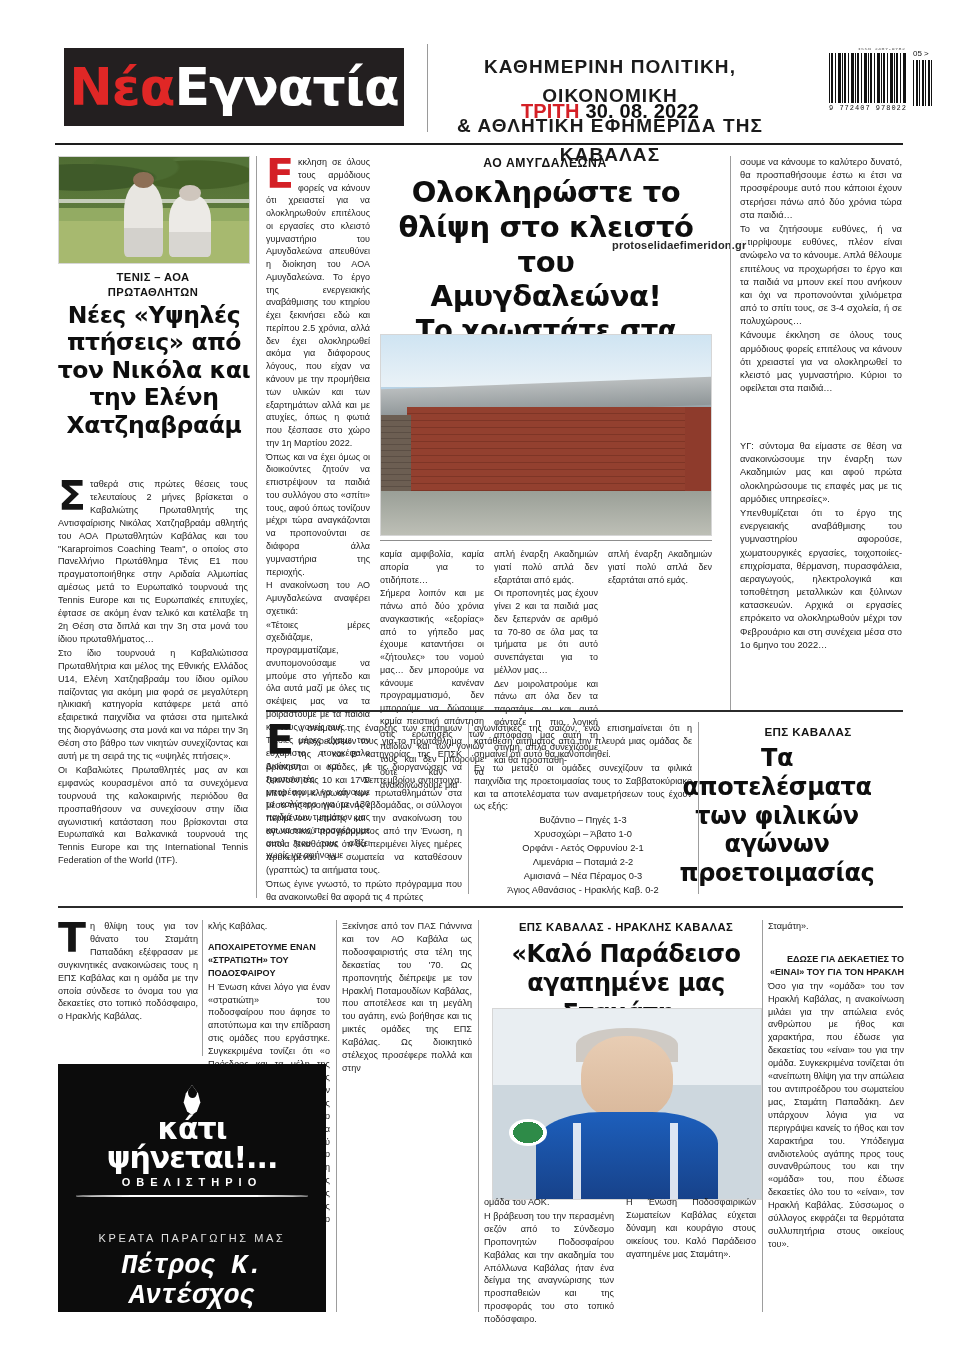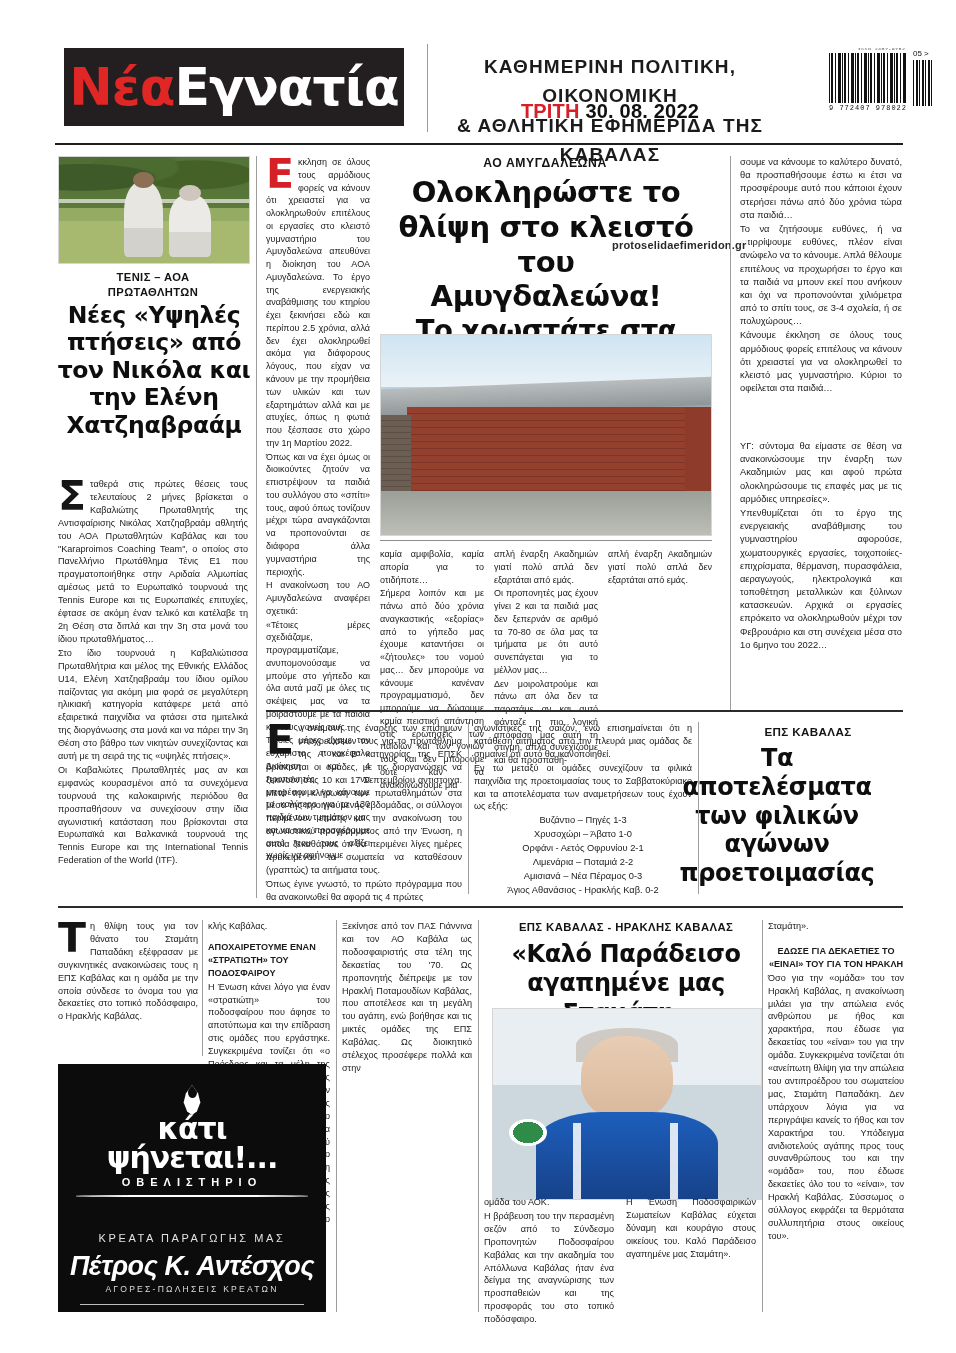--- a/index.html
+++ b/index.html
@@ -127,21 +127,21 @@
   .ad-flame{width:22px;height:30px;margin:0 auto;
     background:#fff;border-radius:50% 50% 50% 50%/62% 62% 38% 38%;
     clip-path:polygon(50% 0,78% 28%,88% 58%,72% 88%,50% 100%,28% 88%,12% 58%,22% 28%);}
   .ad-flame span{display:block;width:9px;height:13px;margin:11px auto 0;background:#0c0c0c;
     border-radius:50% 50% 50% 50%/60% 60% 40% 40%;}
   .ad-kati{text-align:center;font-family:"DejaVu Sans",sans-serif;font-weight:bold;
     font-size:30px;line-height:.96;letter-spacing:-1px;color:#fff;}
   .ad-obel{text-align:center;font-size:11px;letter-spacing:6px;font-weight:bold;color:#fff;margin-top:3px;}
   .ad-line{height:2px;background:#fff;margin:7px 18px 6px;border-radius:40%;}
   .ad-kreata{text-align:center;font-size:11px;letter-spacing:2.6px;color:#e2e2e2;margin-top:35px;}
-  .ad-name{text-align:center;font-family:Liberation Sans, sans-serif;font-style:italic;font-weight:bold;
+  .ad-name{text-align:center;font-family:Liberation Mono, monospace;font-style:italic;font-weight:bold;
     font-size:27px;color:#fff;margin-top:7px;letter-spacing:-.5px;}
   .ad-sub{text-align:center;font-size:8.6px;letter-spacing:2.2px;color:#dcdcdc;margin-top:2px;}
   .ad-line2{height:1px;background:#bdbdbd;margin:10px 22px 8px;}
   .ad-contact{text-align:left;font-size:9.6px;font-weight:bold;line-height:1.5;color:#fff;margin-left:11px;}
 
   .watermark{
     position:absolute;font-size:11px;font-weight:bold;color:#2a2a2a;
     letter-spacing:.2px;background:rgba(255,255,255,.88);padding:1px 2px;
     font-family:"Liberation Sans",sans-serif;white-space:nowrap;
   }
@@ -326,21 +326,21 @@
     <p>ομάδα του ΑΟΚ.</p>
     <p>Η βράβευση του την περασμένη σεζόν από το Σύνδεσμο Προπονητών Ποδοσφαίρου Καβάλας και την ακαδημία του Απόλλωνα Καβάλας ήταν ένα δείγμα της αναγνώρισης των προσπαθειών και της προσφοράς του στο τοπικό ποδόσφαιρο.</p>
   </div>
 
   <div class="col" style="left:626px;top:1196px;width:130px;height:116px;font-size:9.1px;">
     <p>Η Ένωση Ποδοσφαιρικών Σωματείων Καβάλας εύχεται δύναμη και κουράγιο στους οικείους του. Καλό Παράδεισο αγαπημένε μας Σταμάτη».</p>
   </div>
 
   <div class="col" style="left:768px;top:920px;width:136px;height:390px;font-size:9.1px;">
     <p>Σταμάτη».</p>
-    <p class="subhead" style="margin-top:12px;text-align:center;">ΕΔΩΣΕ ΓΙΑ ΔΕΚΑΕΤΙΕΣ ΤΟ «ΕΙΝΑΙ» ΤΟΥ ΓΙΑ ΤΟΝ ΗΡΑΚΛΗ</p>
+    <p class="subhead" style="margin-top:20px;text-align:right;">ΕΔΩΣΕ ΓΙΑ ΔΕΚΑΕΤΙΕΣ ΤΟ «ΕΙΝΑΙ» ΤΟΥ ΓΙΑ ΤΟΝ ΗΡΑΚΛΗ</p>
     <p>Όσο για την «ομάδα» του τον Ηρακλή Καβάλας, η ανακοίνωση μιλάει για την απώλεια ενός ανθρώπου με ήθος και χαρακτήρα, που έδωσε για δεκαετίας του «είναι» του για την ομάδα. Συγκεκριμένα τονίζεται ότι «ανείπωτη θλίψη για την απώλεια του αντιπροέδρου του σωματείου μας, Σταμάτη Παπαδάκη. Δεν υπάρχουν λόγια για να περιγράψει κανείς το ήθος και τον Χαρακτήρα του. Υπόδειγμα ανιδιοτελούς αγάπης προς τους συνανθρώπους του και την «ομάδα» του, που έδωσε δεκαετίες όλο του το «είναι», τον Ηρακλή Καβάλας. Σύσσωμος ο σύλλογος εκφράζει τα θερμότατα συλλυπητήρια στους οικείους του».</p>
   </div>
 
   <div class="advert" style="left:58px;top:1064px;width:268px;height:248px;">
     <div style="padding:10px 0 0;">
       <div class="ad-flame">
           <span></span>
         </div>
       <div class="ad-kati">
         <div>κάτι</div>

